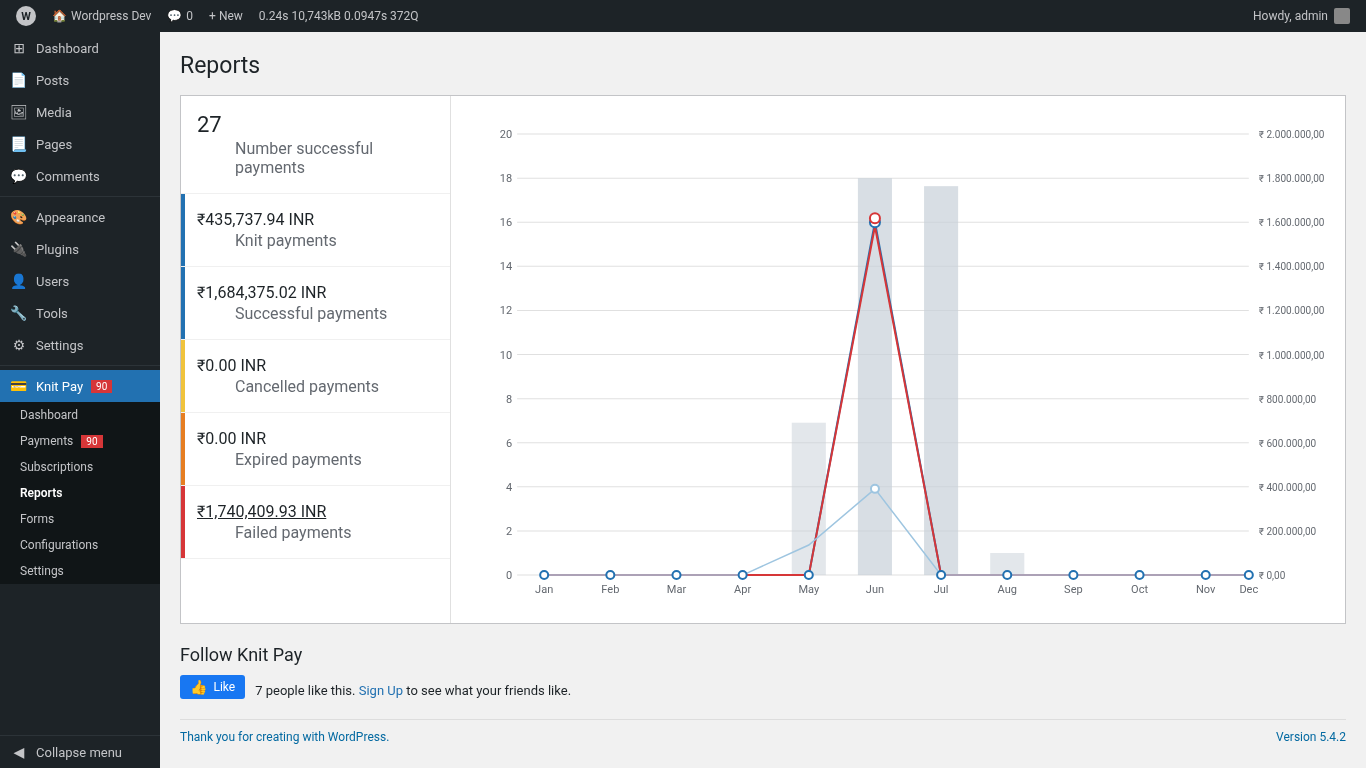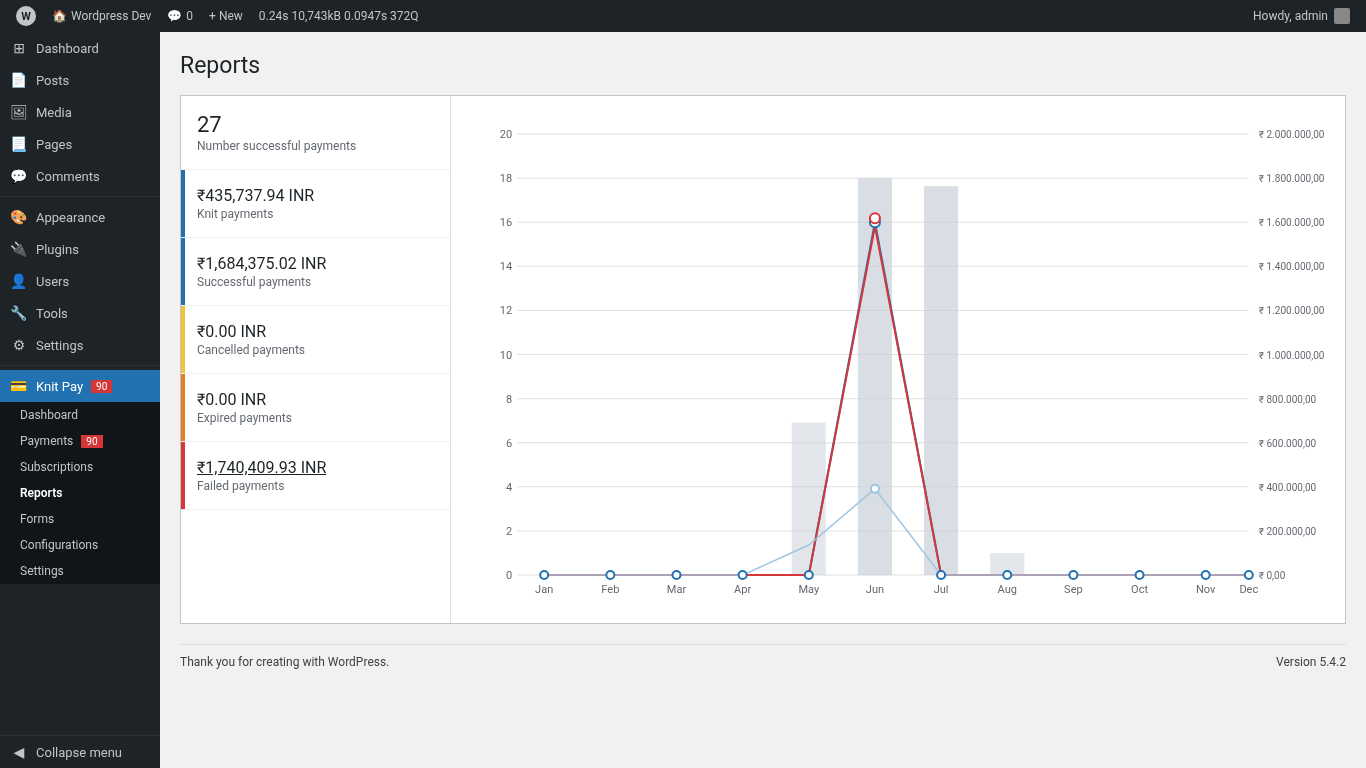--- a/index.html
+++ b/index.html
@@ -113,22 +113,23 @@
       border-bottom: 1px solid #f0f0f0;
       position: relative;
     }
     .stat-item .stat-value {
       font-size: 22px;
       font-weight: 400;
       color: #1d2327;
       margin-bottom: 2px;
     }
     .stat-item .stat-label {
-      font-size: 12px;
+      font-size: 16px;
       color: #646970;
+      margin-left: 38px;
     }
     .stat-bar {
       position: absolute;
       left: 0; top: 0; bottom: 0;
       width: 4px;
     }
     .stat-bar.blue { background: #2271b1; }
     .stat-bar.yellow { background: #f0c33c; }
     .stat-bar.orange { background: #e67e22; }
     .stat-bar.red { background: #d63638; }
@@ -403,19 +404,33 @@
           <circle cx="737" cy="460" r="4" fill="white" stroke="#2271b1" stroke-width="2"></circle>
           <circle cx="780" cy="460" r="4" fill="white" stroke="#2271b1" stroke-width="2"></circle>
 
           <circle cx="407" cy="104" r="5" fill="white" stroke="#d63638" stroke-width="2"></circle>
 
           <circle cx="407" cy="374" r="4" fill="white" stroke="#9ec5e0" stroke-width="2"></circle>
         </svg>
       </div>
     </div>
 
-
-    <div style="margin-top:20px;display:flex;justify-content:space-between;font-size:12px;color:#404040;padding-top:10px;border-top:1px solid #ddd;">
+    <div class="follow-section">
+      <h2 class="follow-title">Follow Knit Pay</h2>
+      <div style="display:flex;align-items:center;gap:10px;">
+        <div class="fb-like-btn">
+          <span class="fb-thumb">👍</span>
+          <span>Like</span>
+        </div>
+        <span class="fb-text">
+          <span>7 people like this.</span>
+          <a> Sign Up</a>
+          <span> to see what your friends like.</span>
+        </span>
+      </div>
+    </div>
+
+    <div style="margin-top:20px;display:flex;justify-content:space-between;font-size:12px;color:#0369a1;padding-top:10px;border-top:1px solid #ddd;">
       <span>Thank you for creating with WordPress.</span>
       <span>Version 5.4.2</span>
     </div>
   </div>
 </div>
 
 </body></html>

